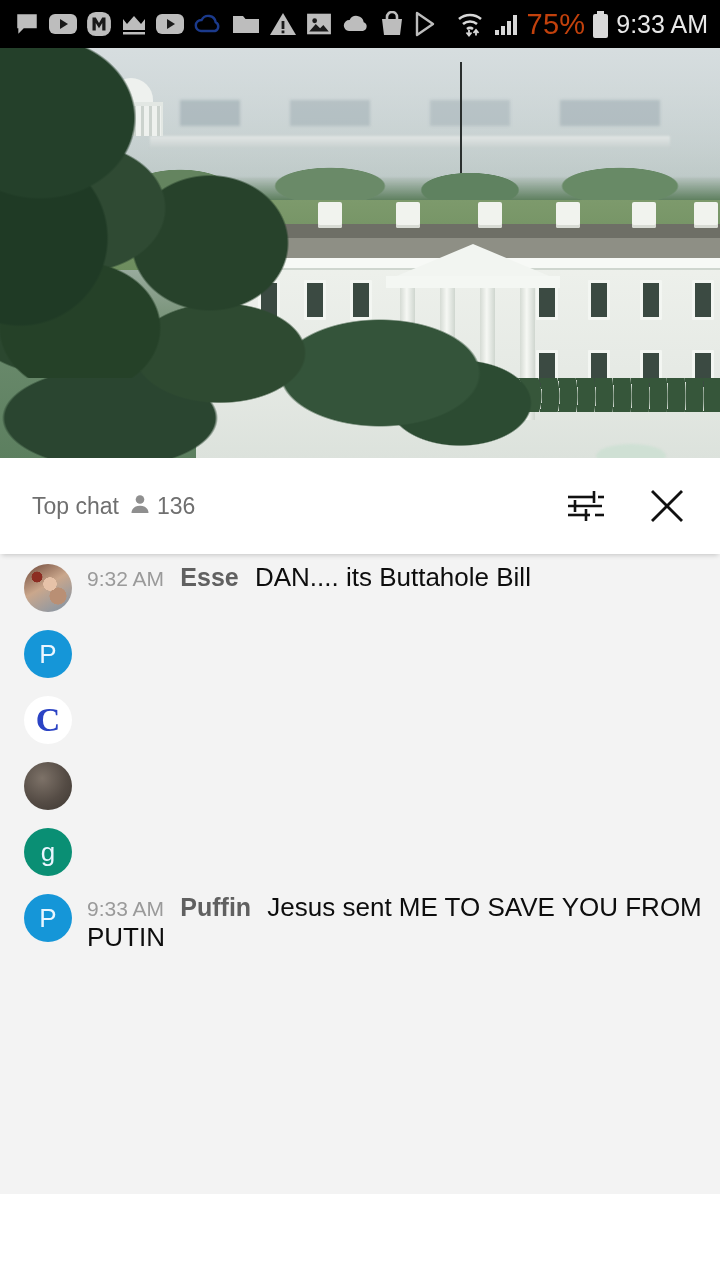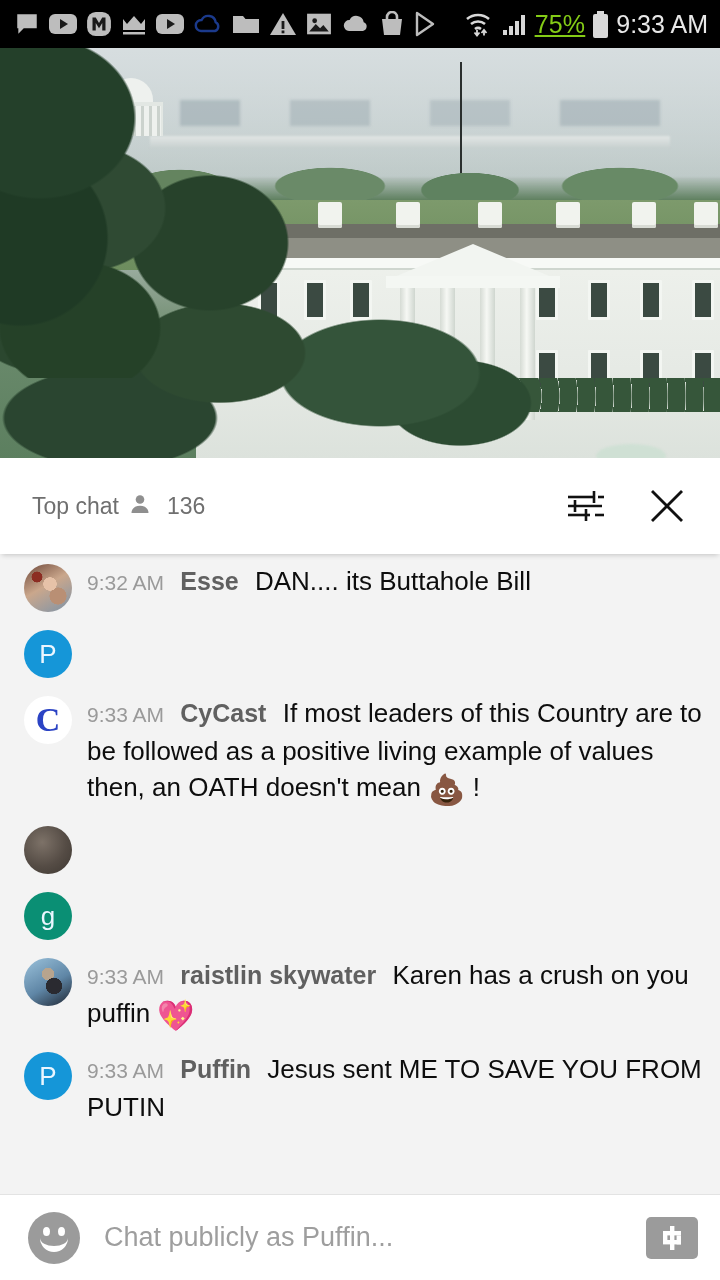--- a/index.html
+++ b/index.html
@@ -13,21 +13,21 @@
 
   
   .statusbar{
     position:absolute; top:0; left:0; width:720px; height:48px;
     background:#000; display:flex; align-items:center;
     padding:0 12px 0 14px;
   }
   .sb-left{ display:flex; align-items:center; gap:9px; flex:1; }
   .sb-right{ display:flex; align-items:center; gap:7px; }
   .sb-ico{ display:inline-flex; align-items:center; justify-content:center; }
-  .sb-text{ color:#84cc16; font-size:25px; letter-spacing:.2px; font-family:"Liberation Sans",sans-serif;text-decoration:underline; }
+  .sb-text{ color:#c2410c; font-size:29px; letter-spacing:.2px; font-family:"Liberation Sans",sans-serif; }
   .sb-time{ color:#e8e8e8; font-size:25px; }
 
   
   .video{
     position:absolute; top:48px; left:0; width:720px; height:410px;
     overflow:hidden; background:#9fb0a6;
   }
   .vid-sky{
     position:absolute; inset:0;
     background:linear-gradient(#c9d2d2 0%, #c2cccb 22%, #b9c5c2 38%, #a9b8b1 48%, #93a797 56%, #7e977f 64%, #6a8a6c 72%, #5c7f5f 100%);
@@ -150,21 +150,21 @@
     position:absolute; top:458px; left:0; width:720px; height:96px;
     background:#fff; display:flex; align-items:center;
     padding:0 20px 0 32px;
     box-shadow:0 3px 5px -2px rgba(0,0,0,.20);
     z-index:5;
   }
   .ch-titles{ flex:1; }
   .ch-title{ font-size:30px; color:#1a1a1a; line-height:34px; font-weight:400; }
   .ch-sub{ display:flex; align-items:flex-start; gap:10px; }
   .ch-sub-text{ font-size:23px; color:#6f6f6f; }
-  .ch-viewers{ display:flex; align-items:center; gap:16px; }
+  .ch-viewers{ display:flex; align-items:center; gap:6px; }
   .ch-count{ font-size:23px; color:#6f6f6f; }
   .ch-actions{ display:flex; align-items:center; gap:36px; padding-right:10px; }
   .icon-btn{ width:46px; height:46px; display:flex; align-items:center; justify-content:center; }
 
   
   .chat-list{
     position:absolute; top:554px; left:0; width:720px; height:640px;
     background:#f3f3f3; overflow:hidden;
   }
   .msg{
@@ -199,21 +199,21 @@
   .av-g{ background:#0a8f74; }
   .av-rais{
     background:
       radial-gradient(circle 13px at 30px 28px, #2a2a30 62%, transparent 64%),
       radial-gradient(circle 10px at 24px 16px, #b7a48e 62%, transparent 64%),
       linear-gradient(150deg,#9cc3dc,#5f86a6 55%,#1d2430);
     filter:blur(.4px);
   }
   .msg-body{
     flex:1; padding-left:15px; padding-top:1px;
-    font-size:26px; line-height:36px; color:#0f0f0f;
+    font-size:26px; line-height:28px; color:#0f0f0f;
     word-wrap:break-word;
   }
   .m-time{ font-size:21px; color:#9a9a9a; margin-right:9px; }
   .m-author{ font-size:25px; color:#606060; font-weight:bold; margin-right:9px; }
   .m-text{ font-size:26px; color:#0d0d0d; }
   .emoji{ font-size:30px; vertical-align:-4px; }
 
   
   .input-bar{
     position:absolute; bottom:0; left:0; width:720px; height:86px;
@@ -455,73 +455,40 @@
     <div class="msg">
       <div class="avatar av-p">
         <span>P</span>
       </div>
     </div>
 
     <div class="msg">
       <div class="avatar av-c">
         <span class="cmark">C</span>
       </div>
-      <div class="msg-body">
-        <span class="m-time">9:33 AM</span>
-        <span class="m-author">CyCast</span>
-        <span class="m-text">If most leaders of this Country are to be followed as a positive living example of values then, an OATH doesn't mean </span>
-        <span class="emoji">💩</span>
-        <span class="m-text">!</span>
-      </div>
     </div>
 
     <div class="msg">
       <div class="avatar av-dark"></div>
     </div>
 
     <div class="msg">
       <div class="avatar av-g">
         <span>g</span>
       </div>
     </div>
 
-    <div class="msg">
-      <div class="avatar av-rais"></div>
-      <div class="msg-body">
-        <span class="m-time">9:33 AM</span>
-        <span class="m-author">raistlin skywater</span>
-        <span class="m-text">Karen has a crush on you puffin </span>
-        <span class="emoji">💖</span>
-      </div>
-    </div>
 
     <div class="msg">
       <div class="avatar av-p">
         <span>P</span>
       </div>
       <div class="msg-body">
         <span class="m-time">9:33 AM</span>
         <span class="m-author">Puffin</span>
         <span class="m-text">Jesus sent ME TO SAVE YOU FROM PUTIN</span>
       </div>
     </div>
 
   </div>
 
-  <div class="input-bar">
-    <div class="emoji-btn">
-      <span class="eye l"></span>
-        <span class="eye r"></span>
-        <span class="mouth"></span>
-    </div>
-    <input class="chat-input" type="text" placeholder="Chat publicly as Puffin..." style="">
-    <div class="money-btn">
-      <svg width="30" height="30" viewBox="0 0 30 30">
-        <rect x="6" y="8" width="18" height="4.4" fill="#fff"></rect>
-        <rect x="6" y="17" width="18" height="4.4" fill="#fff"></rect>
-        <rect x="13" y="3" width="4.4" height="24" fill="#fff"></rect>
-        <rect x="6" y="8" width="4.4" height="9" fill="#fff"></rect>
-        <rect x="19.6" y="12.4" width="4.4" height="9" fill="#fff"></rect>
-      </svg>
-    </div>
-  </div>
 
 </div>
 
 </body></html>

